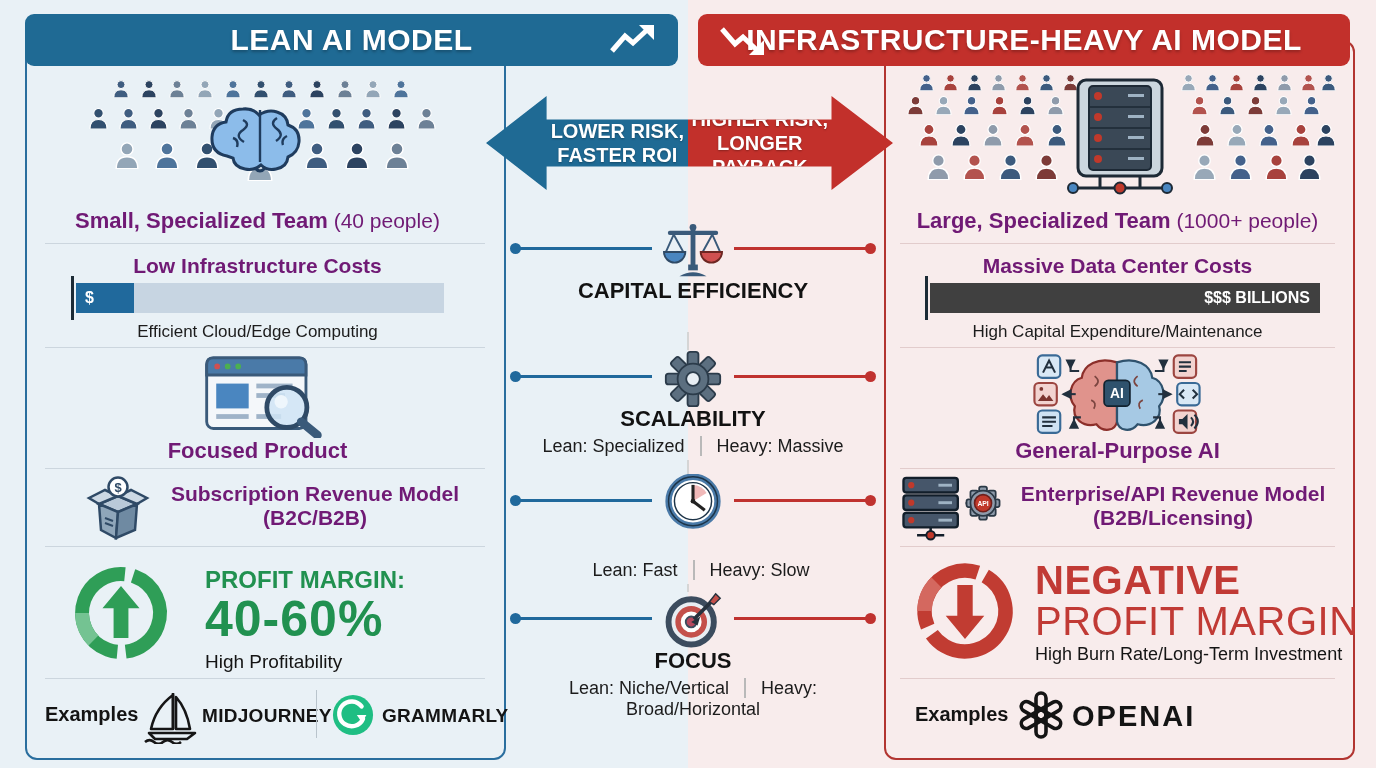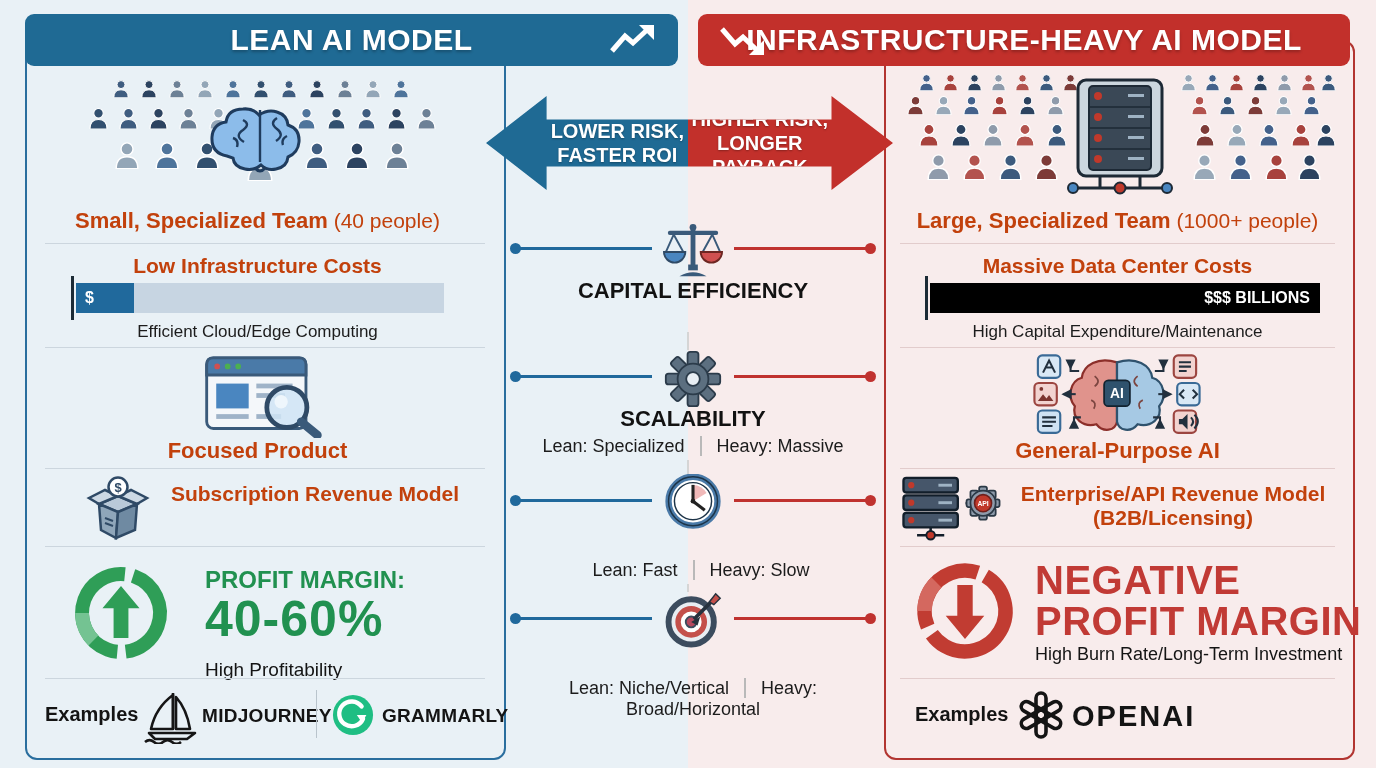--- a/index.html
+++ b/index.html
@@ -18,32 +18,32 @@
   .hdr-icon{position:absolute;top:9px;}
   .big-arrow{top:96px;height:94px;color:#fff;}
   .big-arrow .txt{position:absolute;top:0;bottom:0;display:flex;flex-direction:column;justify-content:center;
        text-align:center;font-weight:bold;font-size:20px;line-height:1.2;text-shadow:0 1px 2px rgba(0,0,0,.3);}
   .arrow-lean{left:486px;width:202px;background:#1f6a94;
        clip-path:polygon(0 50%,30% 0,30% 25%,100% 25%,100% 75%,30% 75%,30% 100%);}
   .arrow-lean .txt{left:30%;right:0;}
   .arrow-heavy{left:688px;width:205px;background:#c2302b;
        clip-path:polygon(0 25%,70% 25%,70% 0,100% 50%,70% 100%,70% 75%,0 75%);}
   .arrow-heavy .txt{left:0;right:30%;}
-  .sec-title{font-weight:bold;font-size:21px;text-align:center;color:#c2410c;}
+  .sec-title{font-weight:bold;font-size:21px;text-align:center;color:#701a75;}
   .caption{font-size:17px;text-align:center;color:#1c1c1c;}
   .divider-l{left:45px;width:440px;height:1px;background:#ccd6de;}
   .divider-r{left:900px;width:435px;height:1px;background:#e2cccc;}
   .ctr-l{left:40px;width:435px;}
   .ctr-r{left:895px;width:445px;}
   .bar{height:30px;display:flex;align-items:center;}
   .bar-tick{width:3px;background:#1c2b36;}
   .bar-bgL{left:76px;top:283px;width:368px;background:#c7d5e2;}
   .bar-fill{height:30px;background:#20699c;color:#fff;font-weight:bold;font-size:16px;
             display:flex;align-items:center;padding-left:9px;box-sizing:border-box;}
-  .bar-red{left:930px;top:283px;width:390px;background:#000000;color:#fff;font-weight:bold;font-size:16px;
+  .bar-red{left:930px;top:283px;width:390px;background:#404040;color:#fff;font-weight:bold;font-size:16px;
            justify-content:flex-end;padding-right:10px;box-sizing:border-box;}
   .mid-item-title{font-weight:bold;font-size:22px;text-align:center;color:#121212;}
   .mid-sub{font-size:18px;text-align:center;color:#1c1c1c;}
   .mid-sub .heavy-part{border-left:2px solid #b9b9b9;margin-left:15px;padding-left:15px;}
   .mid-line{height:3px;top:25px;}
   .mid-dot{width:11px;height:11px;border-radius:50%;top:21px;}
   .vsep{width:2px;background:#d5d5d5;left:687px;}
   .green{color:#219150;}
   .red-t{color:#c13a35;}
   .examples-label{font-weight:bold;font-size:20px;}
@@ -169,32 +169,33 @@
   <polygon points="14,28 4,22 20,14 33,20" fill="#cdd9e4" stroke="#2f4a66" stroke-width="2.5"></polygon>
   <polygon points="52,28 62,22 46,14 33,20" fill="#cdd9e4" stroke="#2f4a66" stroke-width="2.5"></polygon>
   <polygon points="14,28 33,36 31,62 16,54" fill="#8fa6ba" stroke="#2f4a66" stroke-width="2.5"></polygon>
   <polygon points="52,28 33,36 31,62 50,54" fill="#6f8aa2" stroke="#2f4a66" stroke-width="2.5"></polygon>
   <path d="M20 42 l8 3 M20 47 l8 3" stroke="#2f4a66" stroke-width="2"></path>
   <circle cx="33" cy="11" r="9.5" fill="#fff" stroke="#2f4a66" stroke-width="2.5"></circle>
   <text x="33" y="16" text-anchor="middle" font-size="13" font-weight="bold" fill="#2f4a66">$</text>
 </svg>
 <div class="abs" style="left:160px;top:482px;width:310px;text-align:center">
   <div class="sec-title" style="font-size:21px">Subscription Revenue Model</div>
+  <div class="sec-title" style="font-size:21px">(B2C/B2B)</div>
 </div>
 <div class="abs divider-l" style="top:546px"></div>
 
 <svg class="abs" style="left:70px;top:562px" width="102" height="102" viewBox="0 0 110 110">
   <circle cx="55" cy="55" r="42" fill="none" stroke="#2f9e57" stroke-width="15" stroke-dasharray="112 9 132 9" transform="rotate(-70 55 55)"></circle>
   <path d="M25.3 84.7 A42 42 0 0 1 13 55" fill="none" stroke="#74c392" stroke-width="15"></path>
   <polygon points="55,26 75,50 63,50 63,82 47,82 47,50 35,50" fill="#2f9e57"></polygon>
 </svg>
 <div class="abs" style="left:205px;top:566px">
   <div class="green" style="font-weight:bold;font-size:24px">PROFIT MARGIN:</div>
   <div class="green" style="font-weight:bold;font-size:50px;line-height:1.02;letter-spacing:1px">40-60%</div>
-  <div style="font-size:19px;margin-top:14px">High Profitability</div>
+  <div style="font-size:19px;margin-top:6px">High Profitability</div>
 </div>
 <div class="abs divider-l" style="top:678px"></div>
 
 <div class="abs examples-label" style="left:45px;top:703px">Examples</div>
 <svg class="abs" style="left:140px;top:688px" width="58" height="56" viewBox="0 0 58 56">
   <g fill="none" stroke="#161616" stroke-width="2.6" stroke-linejoin="round">
     <path d="M33 5 V41"></path>
     <path d="M33 7 C22 15 14 27 11 41 L33 41 Z"></path>
     <path d="M36 9 C44 18 48 29 50 41 L36 41 Z"></path>
     <path d="M9 45 H55 L47 51 H15 Z"></path>
@@ -285,20 +286,21 @@
   <div class="abs mid-dot" style="right:8px;background:#c0322f"></div>
   <div class="abs mid-line" style="right:16px;width:134px;background:#c0322f"></div>
   <svg class="abs" style="left:161px;top:0" width="60" height="58" viewBox="0 0 64 64">
     <circle cx="30" cy="33" r="25" fill="#e8edf2" stroke="#3c4c5e" stroke-width="6.5"></circle>
     <circle cx="30" cy="33" r="14.5" fill="#fff" stroke="#c4504b" stroke-width="6"></circle>
     <circle cx="30" cy="33" r="6" fill="#b5485e" stroke="#3c4c5e" stroke-width="2"></circle>
     <line x1="33" y1="30" x2="54" y2="9" stroke="#26323e" stroke-width="4"></line>
     <polygon points="30,33 40,27 37,37" fill="#26323e"></polygon>
     <polygon points="50,11 57,2 62,7 55,14" fill="#c4504b" stroke="#26323e" stroke-width="1.6"></polygon>
   </svg>
+  <div class="abs mid-item-title" style="left:0;right:0;top:56px">FOCUS</div>
   <div class="abs mid-sub" style="left:0;right:0;top:86px">
     <span>Lean: Niche/Vertical</span><span class="heavy-part">Heavy: Broad/Horizontal</span>
   </div>
 </div>
 
 <svg class="abs" style="left:895px;top:72px" width="445" height="135" viewBox="0 0 445 135">
   <g>
       <use href="#person-sym" x="24" y="2" width="15" height="17" fill="#44618b"></use>
       <use href="#person-sym" x="48" y="2" width="15" height="17" fill="#a8423d"></use>
       <use href="#person-sym" x="72" y="2" width="15" height="17" fill="#2c4360"></use>
@@ -463,21 +465,21 @@
 </div>
 <div class="abs divider-r" style="top:546px"></div>
 
 <svg class="abs" style="left:912px;top:558px" width="106" height="106" viewBox="0 0 110 110">
   <circle cx="55" cy="55" r="42" fill="none" stroke="#c13c32" stroke-width="15" stroke-dasharray="150 9 96 9" transform="rotate(-60 55 55)"></circle>
   <path d="M25.3 25.3 A42 42 0 0 0 13 55" fill="none" stroke="#d4685f" stroke-width="15"></path>
   <polygon points="55,84 35,60 47,60 47,28 63,28 63,60 75,60" fill="#c13c32"></polygon>
 </svg>
 <div class="abs" style="left:1035px;top:560px">
   <div class="red-t" style="font-weight:bold;font-size:40px;line-height:1.0;letter-spacing:.5px">NEGATIVE</div>
-  <div class="red-t" style="font-weight:bold;font-size:40px;line-height:1.05;letter-spacing:.5px">PROFIT MARGIN</div>
+  <div class="red-t" style="font-weight:normal;font-size:40px;line-height:1.05;letter-spacing:.5px">PROFIT MARGIN</div>
   <div style="font-size:18px;margin-top:2px">High Burn Rate/Long-Term Investment</div>
 </div>
 <div class="abs divider-r" style="top:678px"></div>
 
 <div class="abs examples-label" style="left:915px;top:703px">Examples</div>
 <svg class="abs" style="left:1016px;top:690px" width="50" height="50" viewBox="0 0 50 50">
   <g transform="translate(25,25)" fill="none" stroke="#141414" stroke-width="3.6">
     <rect x="-5" y="-22" width="10" height="27" rx="5"></rect>
     <rect x="-5" y="-22" width="10" height="27" rx="5" transform="rotate(60)"></rect>
     <rect x="-5" y="-22" width="10" height="27" rx="5" transform="rotate(120)"></rect>

